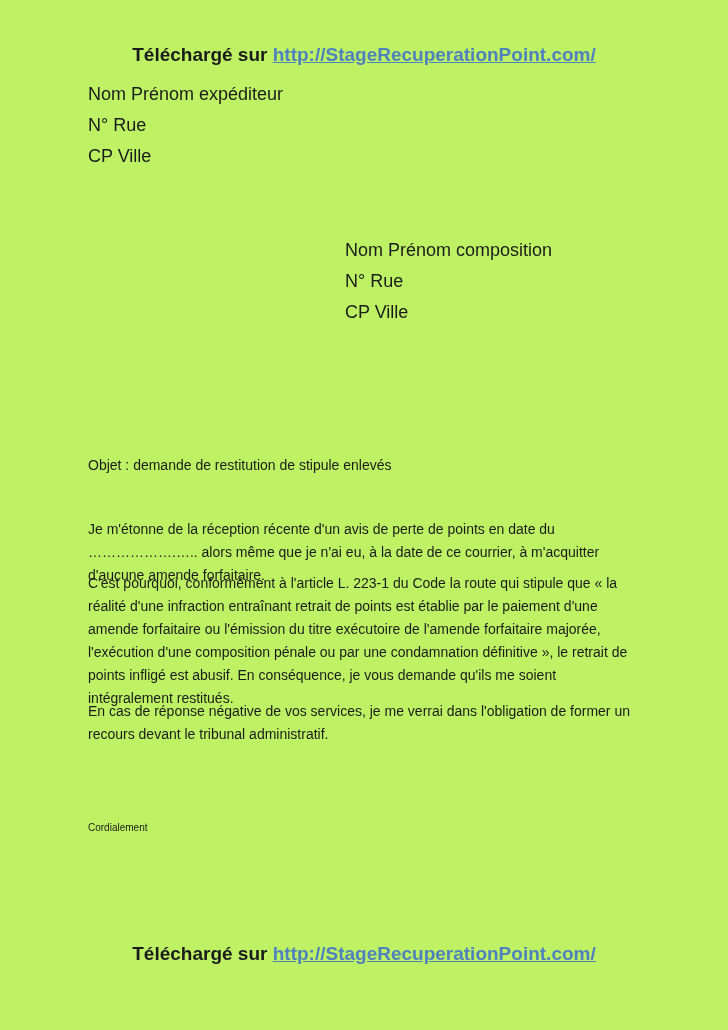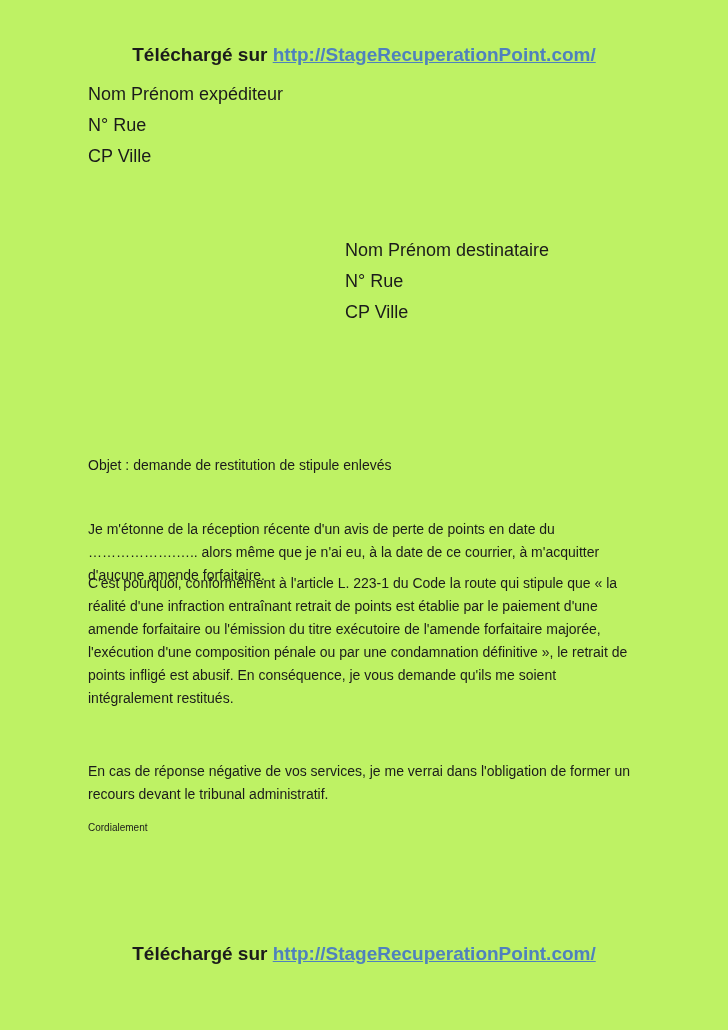--- a/index.html
+++ b/index.html
@@ -50,21 +50,21 @@
   .para {
     position:absolute;
     left:88px;
     width:556px;
     font-size:14px;
     line-height:23px;
     text-align:left;
   }
   .para-1 { top:518px; }
   .para-2 { top:572px; }
-  .para-3 { top:760px; }
+  .para-3 { top:700px; }
   .closing {
     position:absolute;
     left:88px;
     top:818px;
     font-size:10px;
     line-height:20px;
   }
 </style>
 </head>
 <body>
@@ -76,21 +76,21 @@
     <a class="link">http://StageRecuperationPoint.com/</a>
   </div>
 
   <div class="addr-block sender">
     <p>Nom Prénom expéditeur</p>
     <p>N° Rue</p>
     <p>CP Ville</p>
   </div>
 
   <div class="addr-block recipient">
-    <p>Nom Prénom destinataire</p>
+    <p>Nom Prénom composition</p>
     <p>N° Rue</p>
     <p>CP Ville</p>
   </div>
 
   <p class="subject">Objet : demande de restitution de stipule enlevés</p>
 
   <p class="para para-1">Je m'étonne de la réception récente d'un avis de perte de points en date du ……………….….. alors même que je n'ai eu, à la date de ce courrier, à m'acquitter d'aucune amende forfaitaire.</p>
 
   <p class="para para-2">C'est pourquoi, conformément à l'article L. 223-1 du Code la route qui stipule que « la réalité d'une infraction entraînant retrait de points est établie par le paiement d'une amende forfaitaire ou l'émission du titre exécutoire de l'amende forfaitaire majorée, l'exécution d'une composition pénale ou par une condamnation définitive », le retrait de points infligé est abusif. En conséquence, je vous demande qu'ils me soient intégralement restitués.</p>
 

